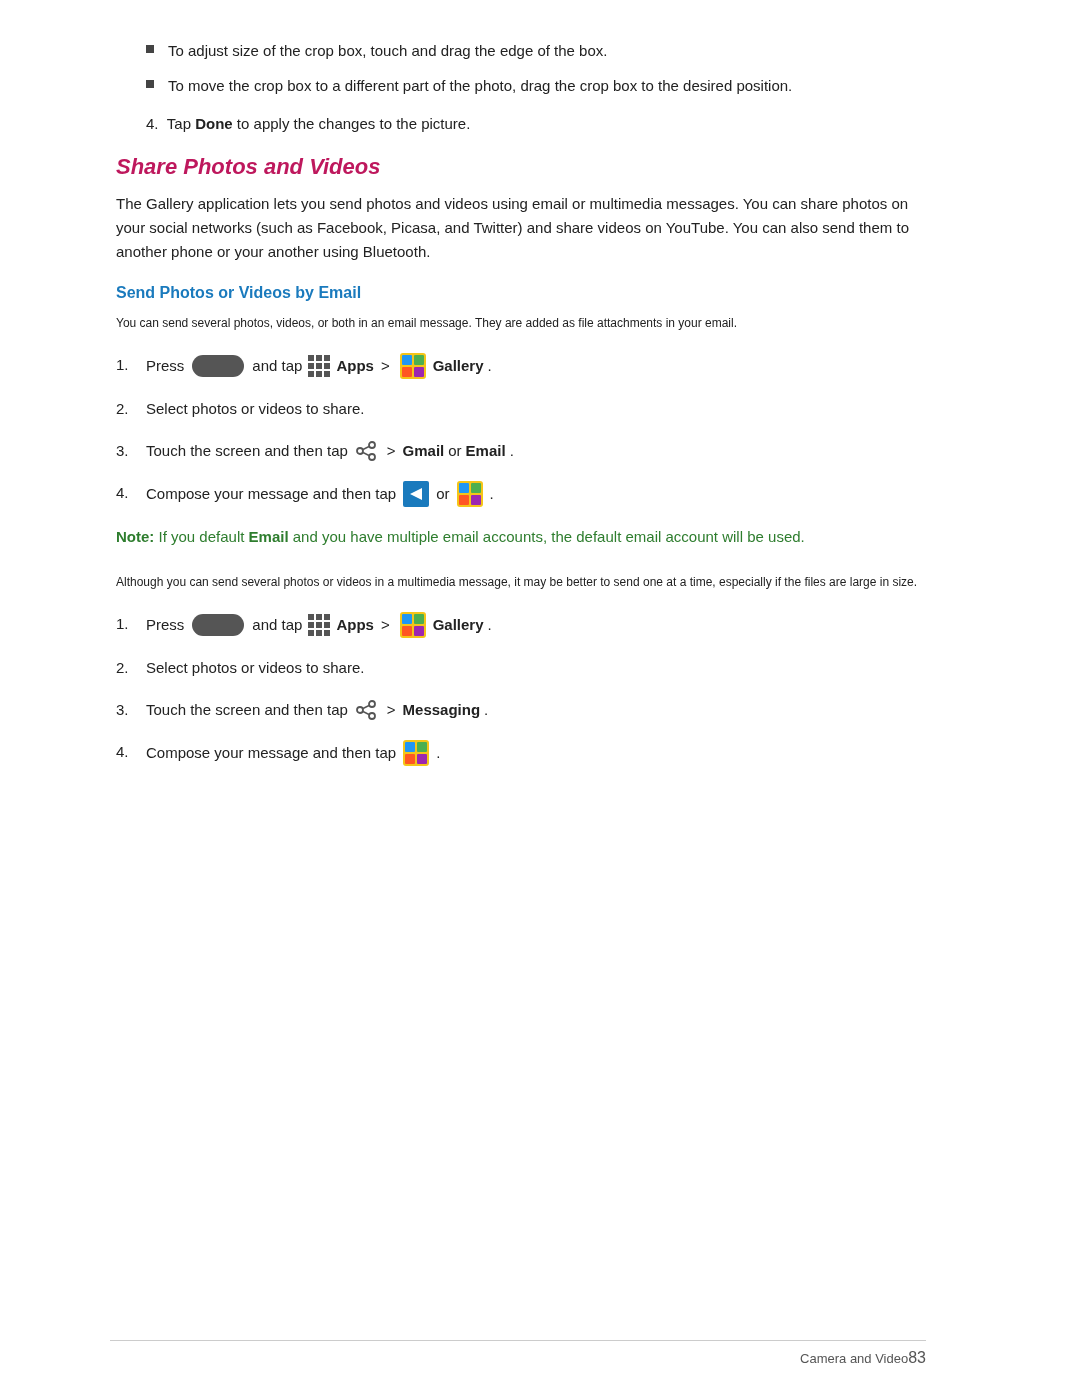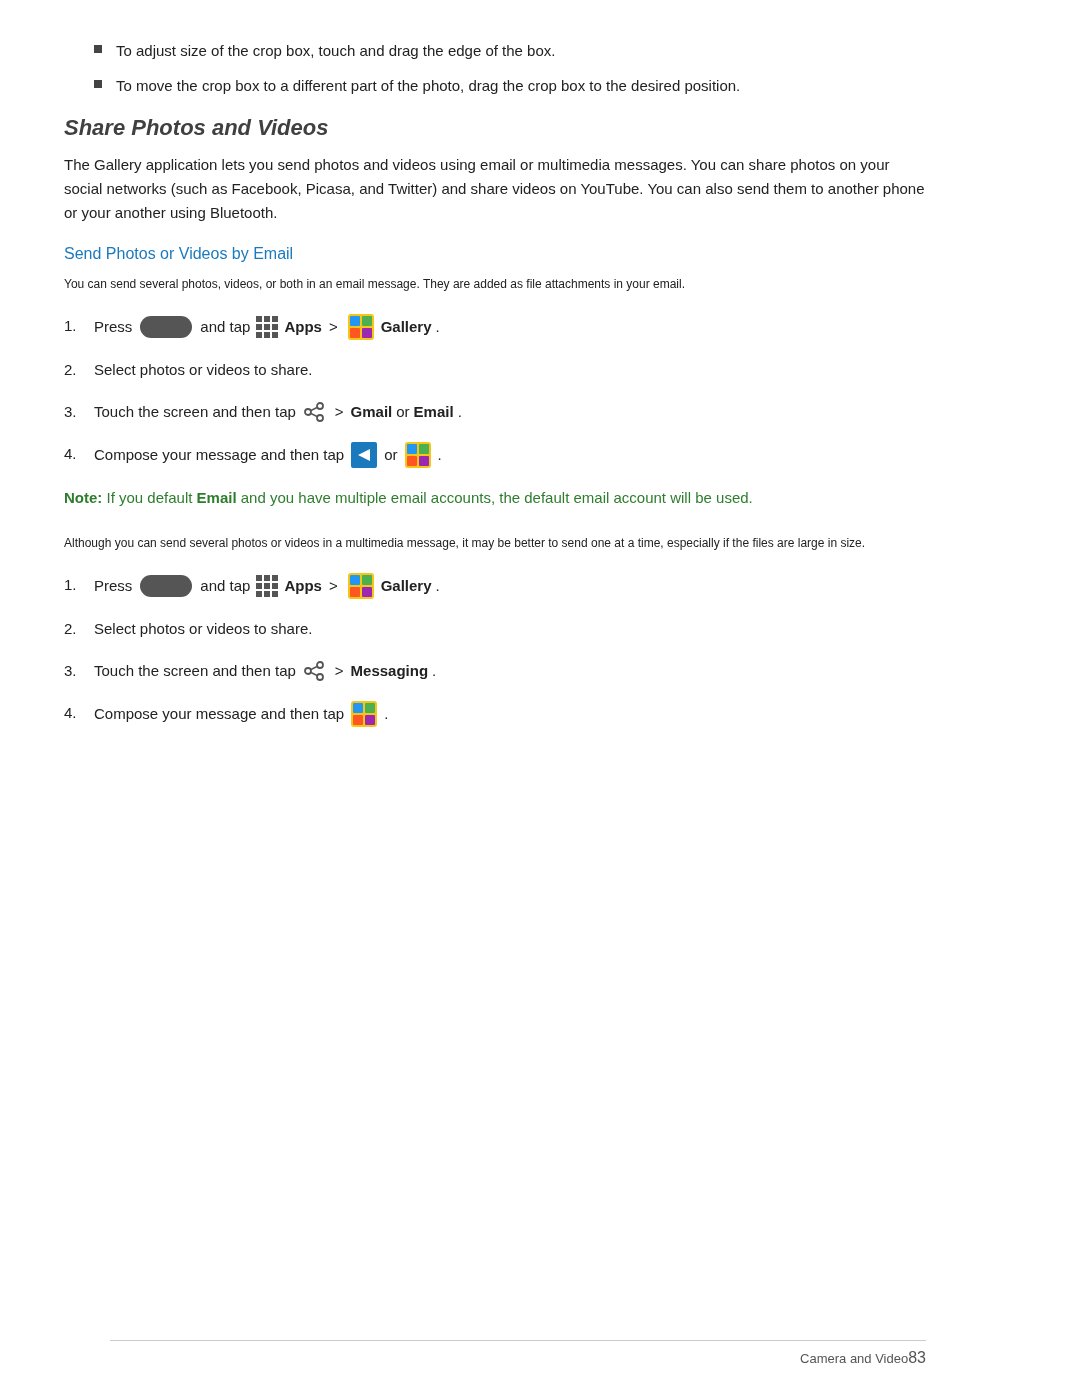--- a/index.html
+++ b/index.html
@@ -15,21 +15,21 @@
       color: #222222;
       width: 1080px;
       min-height: 1397px;
       position: relative;
     }
 
     .page-container {
       width: 1036px;
       min-height: 1397px;
       background: #ffffff;
-      padding: 40px 110px 60px 64px;
+      padding: 40px 110px 60px 116px;
       position: relative;
     }
 
     
     .top-bullets {
       margin-bottom: 18px;
     }
 
     .bullet-item {
       display: flex;
@@ -57,37 +57,37 @@
       font-size: 15px;
       color: #222;
       margin-bottom: 22px;
       padding-left: 30px;
     }
 
     
     .section-title {
       font-size: 22px;
       font-style: italic;
-      color: #404040;
+      color: #be185d;
       font-weight: bold;
       margin-bottom: 12px;
     }
 
     .section-description {
       font-size: 15px;
       line-height: 1.6;
       color: #222;
       margin-bottom: 20px;
     }
 
     
     .sub-section-title {
       font-size: 16px;
       color: #1a7abd;
-      font-weight: normal;
+      font-weight: bold;
       margin-bottom: 12px;
     }
 
     .sub-description {
       font-size: 12px;
       line-height: 1.6;
       color: #222;
       margin-bottom: 20px;
     }
 
@@ -258,20 +258,23 @@
     <div class="bullet-item">
       <div class="bullet-square"></div>
       <span class="bullet-text">To adjust size of the crop box, touch and drag the edge of the box.</span>
     </div>
     <div class="bullet-item">
       <div class="bullet-square"></div>
       <span class="bullet-text">To move the crop box to a different part of the photo, drag the crop box to the desired position.</span>
     </div>
   </div>
 
+  <div class="tap-done-line">
+    4.&nbsp;&nbsp;Tap <strong>Done</strong> to apply the changes to the picture.
+  </div>
 
   <div class="section-title">Share Photos and Videos</div>
   <div class="section-description">The Gallery application lets you send photos and videos using email or multimedia messages. You can share photos on your social networks (such as Facebook, Picasa, and Twitter) and share videos on YouTube. You can also send them to another phone or your another using Bluetooth.</div>
 
   <div class="sub-section-title">Send Photos or Videos by Email</div>
   <div class="sub-description">You can send several photos, videos, or both in an email message. They are added as file attachments in your email.</div>
 
   <ol class="numbered-list">
 
     <li class="numbered-item">

